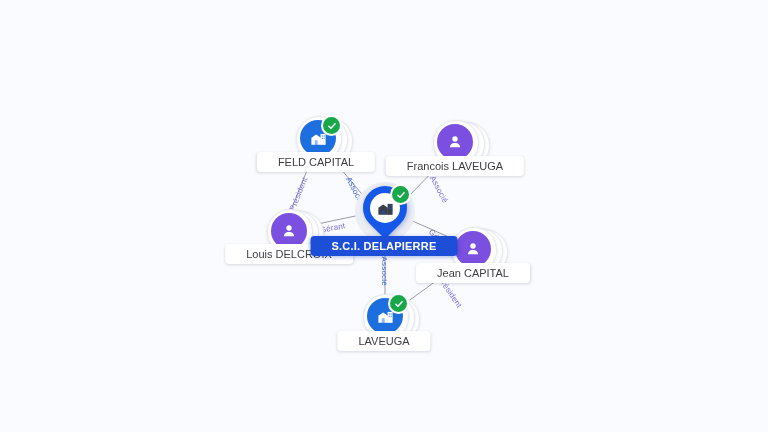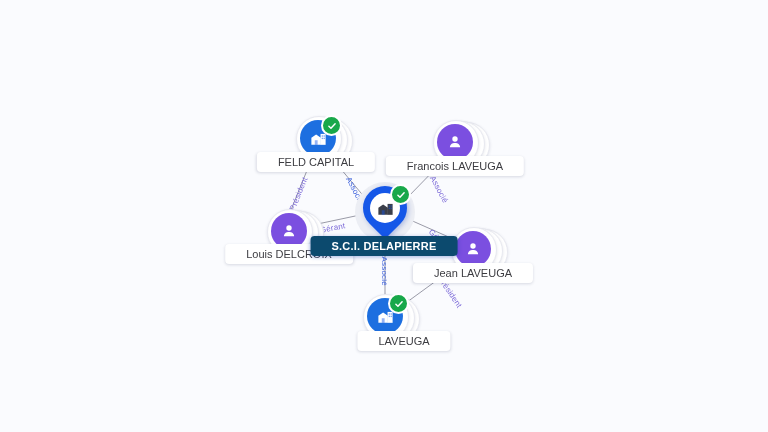--- a/index.html
+++ b/index.html
@@ -89,21 +89,21 @@
     white-space: nowrap;
     background: #ffffff;
     color: #3c3c41;
     font-size: 11px;
     line-height: 14px;
     padding: 3px 21px;
     border-radius: 4px;
     box-shadow: 0 1px 3px rgba(40,50,90,0.17);
   }
   .node-label.selected {
-    background: #0c4a6e;
+    background: #1d4ed8;
     color: #ffffff;
     font-weight: 600;
     letter-spacing: .2px;
     box-shadow: 0 1px 4px rgba(20,60,180,0.38);
     text-align: right;
   }
 
   
   .pin-halo {
     position: absolute;
@@ -310,17 +310,17 @@
             </svg>
           </div>
         </div>
       </div>
     </div>
   <div id="label-layer">
       <div class="node-label" style="left: 316px; top: 152px;">FELD CAPITAL</div>
       <div class="node-label" style="left: 455px; top: 156px;">Francois LAVEUGA</div>
       <div class="node-label" style="left: 289px; top: 244px;">Louis DELCROIX</div>
       <div class="node-label selected" style="left: 384px; top: 236px;">S.C.I. DELAPIERRE</div>
-      <div class="node-label" style="left: 473px; top: 263px;">Jean LAVEUGA</div>
-      <div class="node-label" style="left: 384px; top: 331px; margin-left: 20px;">LAVEUGA</div>
+      <div class="node-label" style="left: 473px; top: 263px;">Jean CAPITAL</div>
+      <div class="node-label" style="left: 384px; top: 331px;">LAVEUGA</div>
     </div>
 
 </div>
 
 </body></html>

